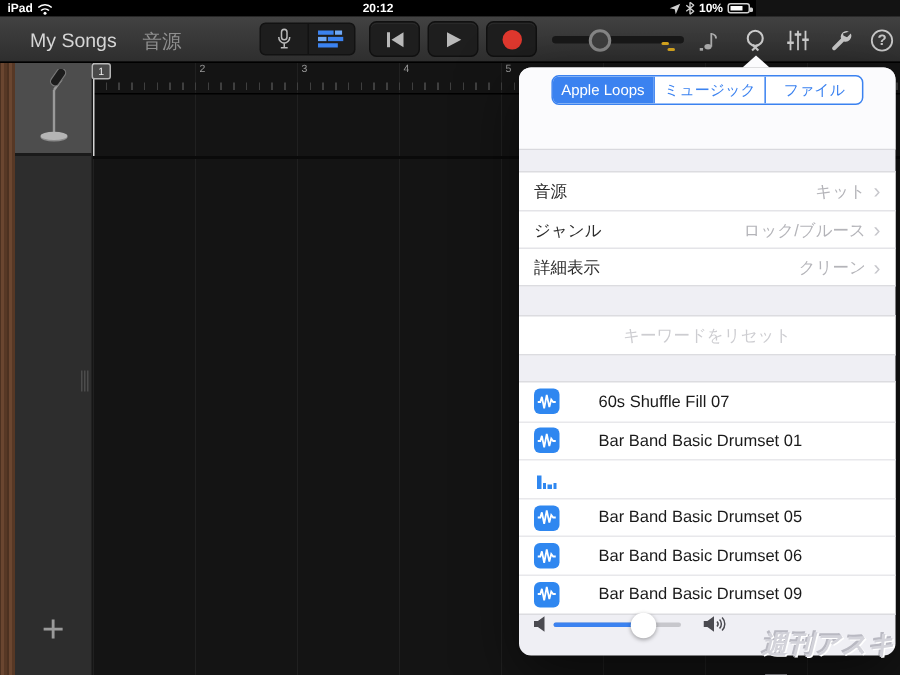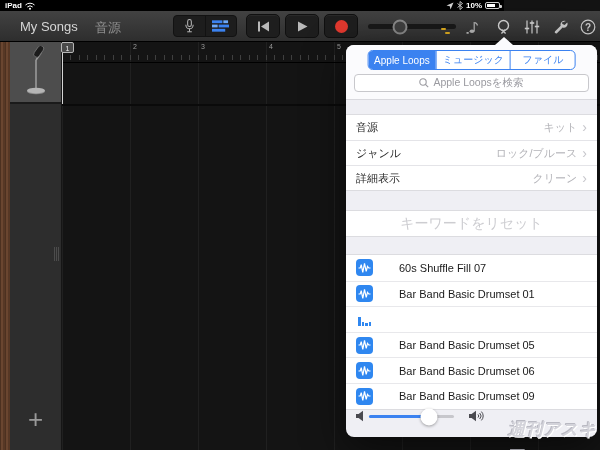--- a/index.html
+++ b/index.html
@@ -81,21 +81,21 @@
   .filter-group{position:absolute;left:0;top:69px;width:100%;background:#fff;
                 border-top:1px solid #dcdce0;border-bottom:1px solid #dcdce0;box-sizing:border-box;}
   .filter-row{height:25px;display:flex;align-items:center;padding:0 10px;box-sizing:border-box;}
   .filter-row+.filter-row{border-top:1px solid #e4e4e8;}
   .filter-label{flex:1;font-size:11px;color:#2b2b2b;}
   .filter-value{font-size:11px;color:#b4b4b9;}
   .chevron{font-size:14px;color:#c7c7cc;margin-left:5px;line-height:11px;}
 
   .reset-row{position:absolute;left:0;top:165px;width:100%;height:27px;background:#fff;
              border-top:1px solid #dcdce0;border-bottom:1px solid #dcdce0;box-sizing:border-box;
-             display:flex;align-items:center;justify-content:center;font-size:14px;color:#cdcdd1;}
+             display:flex;align-items:center;justify-content:center;font-size:11px;color:#cdcdd1;}
 
   .loop-list{position:absolute;left:0;top:209px;width:100%;background:#fff;
              border-top:1px solid #dcdce0;border-bottom:1px solid #dcdce0;box-sizing:border-box;}
   .loop-row{height:25.6px;display:flex;align-items:center;padding:0 10px;gap:26px;box-sizing:border-box;}
   .loop-row+.loop-row{border-top:1px solid #e8e8eb;}
   .loop-ic{width:17px;height:17px;border-radius:4px;background:#2f87f0;display:flex;align-items:center;justify-content:center;flex:0 0 auto;}
   .loop-ic.playing{background:transparent;align-items:flex-end;gap:1px;padding:2px 1px;box-sizing:border-box;}
   .loop-ic.playing i{display:block;width:2.5px;background:#2f87f0;}
   .loop-name{font-size:11px;color:#1a1a1a;}
 
@@ -116,20 +116,21 @@
 
   <div class="status-bar">
     <div class="sb-left">
       <span>iPad</span>
       <svg width="10" height="8" viewBox="0 0 10 8">
         <path d="M0.5,3 a6.5,6.5 0 0 1 9,0" stroke="#fff" stroke-width="1" fill="none"></path>
         <path d="M2.3,5 a4,4 0 0 1 5.4,0" stroke="#fff" stroke-width="1" fill="none"></path>
         <circle cx="5" cy="6.8" r="1" fill="#fff"></circle>
       </svg>
     </div>
+    <div class="sb-time">20:12</div>
     <div class="sb-right">
       <svg width="8" height="8" viewBox="0 0 8 8">
         <polygon points="7.5,0.5 0.5,3.5 3.8,4.2 4.5,7.5" fill="#cfcfcf"></polygon>
       </svg>
       <svg width="6" height="9" viewBox="0 0 6 9">
         <path d="M3,0.5 L3,8.5 M3,0.5 L5.5,2.5 L0.5,6.5 M0.5,2.5 L5.5,6.5 L3,8.5" stroke="#cfcfcf" stroke-width="0.9" fill="none"></path>
       </svg>
       <span>10%</span>
       <span class="battery">
           <span class="fill"></span>
@@ -263,27 +264,20 @@
 
   <div class="popover">
     <div class="pop-arrow"></div>
 
     <div class="pop-header">
       <div class="seg-tabs">
         <div class="tab active">Apple Loops</div>
         <div class="tab">ミュージック</div>
         <div class="tab">ファイル</div>
       </div>
-      <div class="search-field">
-        <svg width="10" height="10" viewBox="0 0 10 10">
-          <circle cx="4" cy="4" r="3.2" stroke="#9a9aa0" stroke-width="1.1" fill="none"></circle>
-          <line x1="6.4" y1="6.4" x2="9.2" y2="9.2" stroke="#9a9aa0" stroke-width="1.1"></line>
-        </svg>
-        <span>Apple Loopsを検索</span>
-      </div>
     </div>
 
     <div class="filter-group">
       <div class="filter-row">
         <span class="filter-label">音源</span>
         <span class="filter-value">キット</span>
         <span class="chevron">›</span>
       </div>
       <div class="filter-row">
         <span class="filter-label">ジャンル</span>

